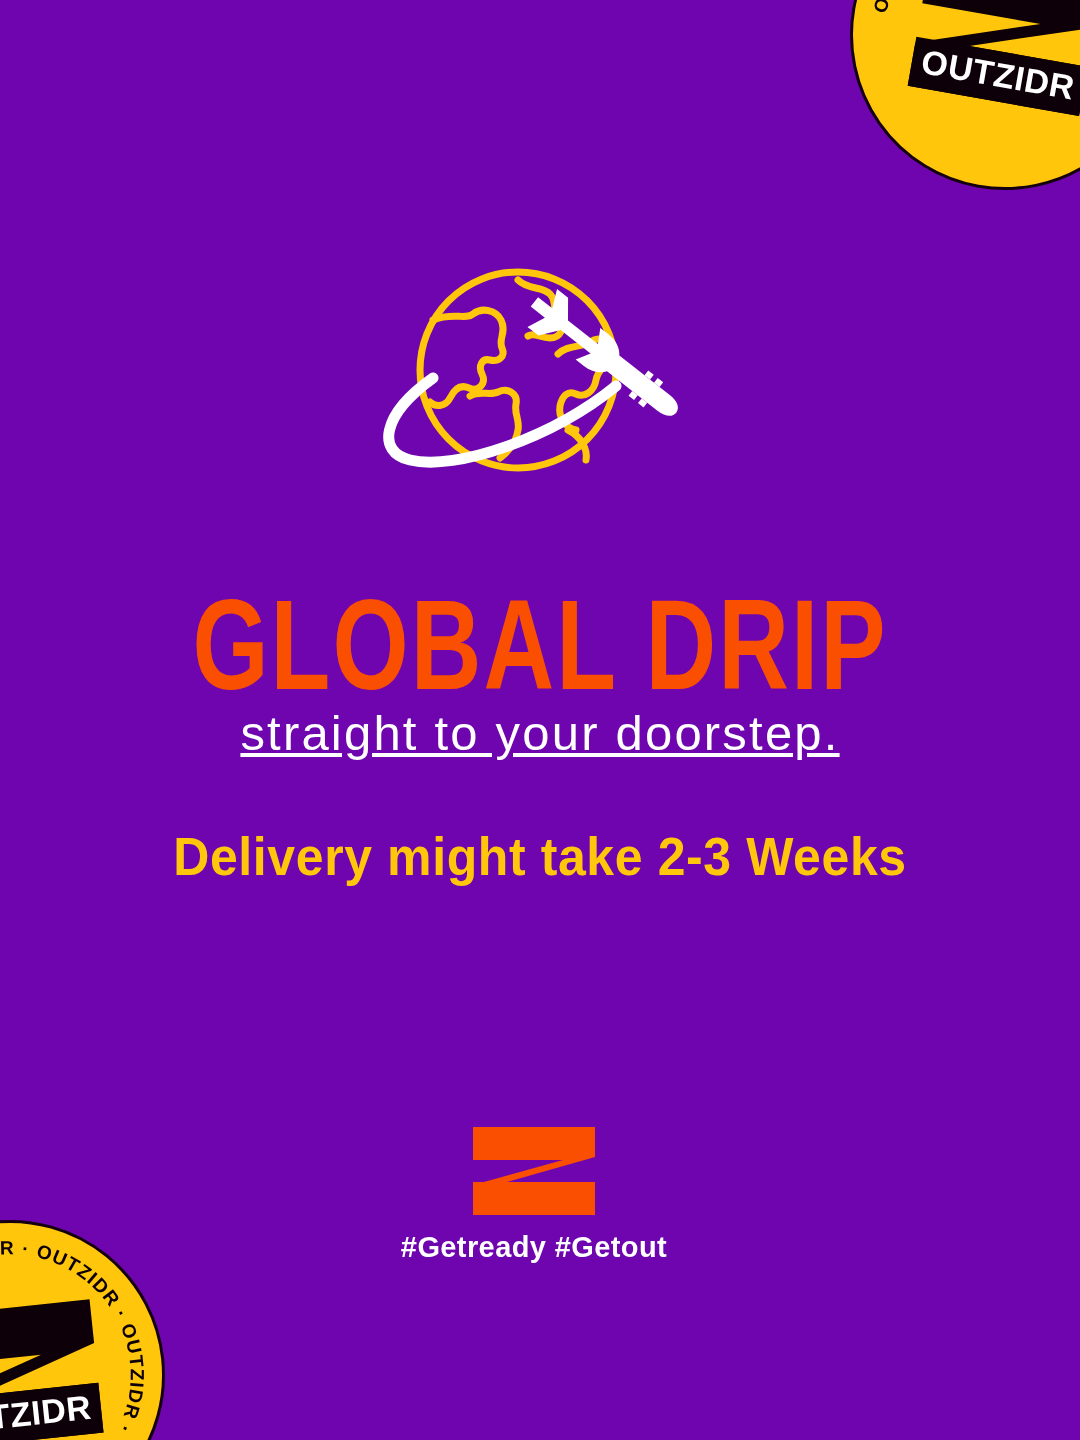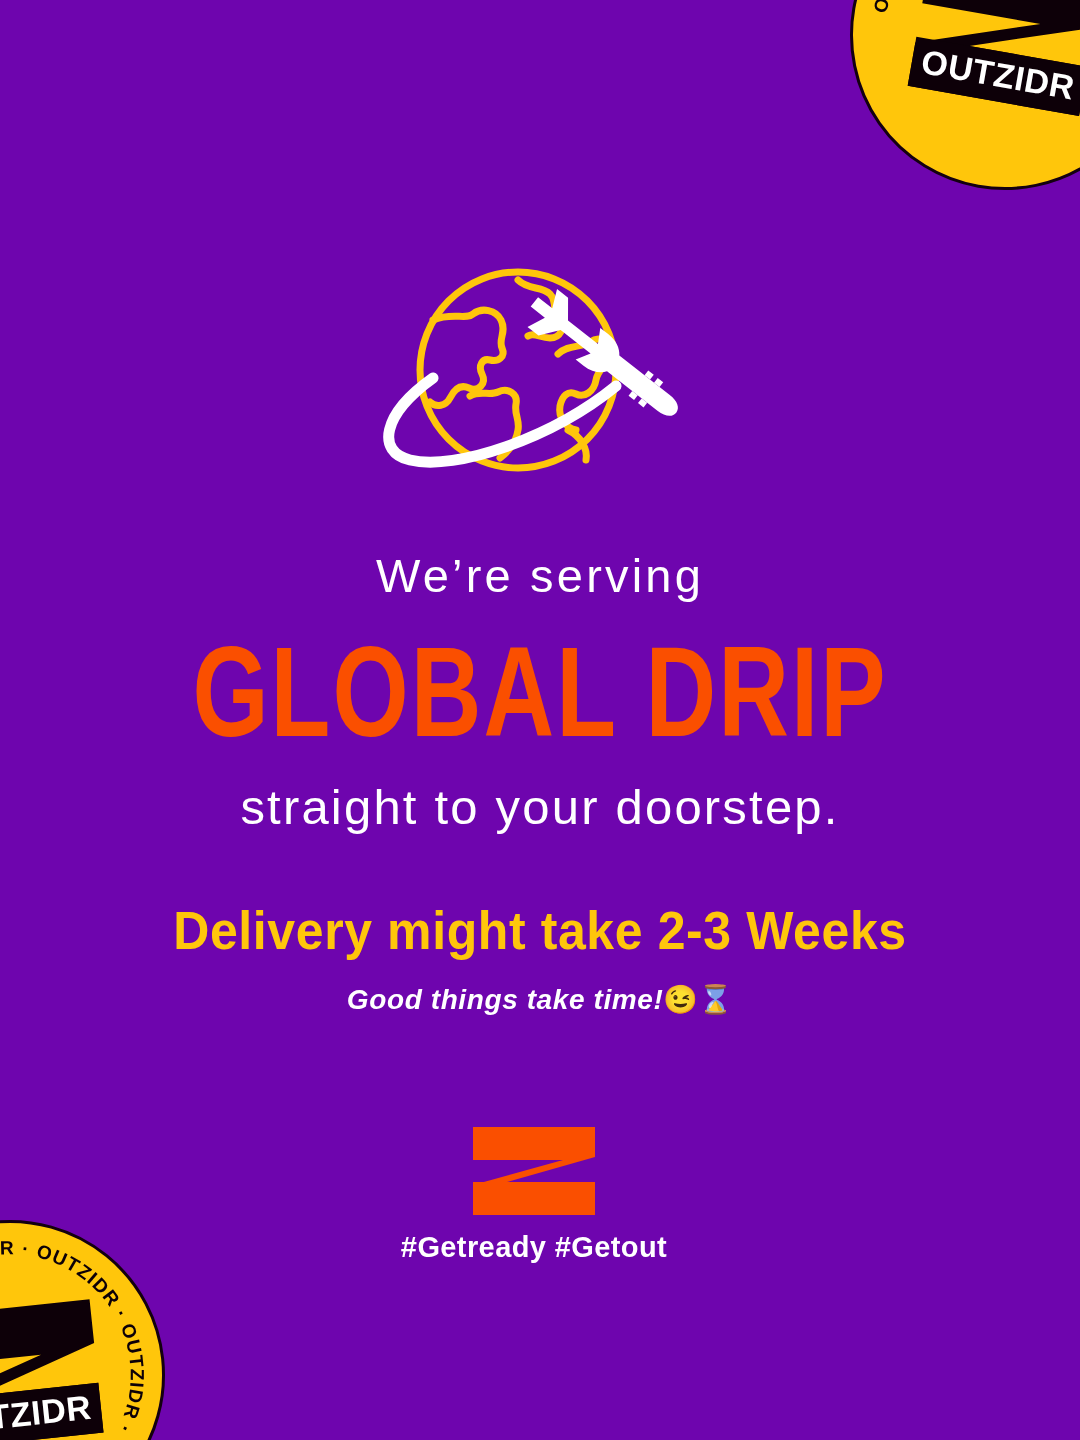--- a/index.html
+++ b/index.html
@@ -104,21 +104,22 @@
     transform: scaleY(1.34) scaleX(1.02);
     transform-origin: center top;
     white-space: nowrap;
   }
   .line-doorstep {
     color: #ffffff;
     font-size: 49px;
     font-weight: 400;
     letter-spacing: 2.2px;
     line-height: 1.0;
-    margin: 60px 0 0 0;
+    margin: 33px 0 0 0;
+    text-decoration: underline;
   }
   .line-delivery {
     color: #FFC60B;
     font-size: 50px;
     font-weight: bold;
     letter-spacing: 0.6px;
     line-height: 1.0;
     margin: 74px 0 0 0;
     transform: scaleY(1.08);
   }
@@ -207,27 +208,23 @@
                  L-78 4 L-60 4 L-68 -14 L-54 -14 L-40 4 L-2 4 L-10 -10 Z" fill="#FFFFFF"></path>
         <rect x="54" y="-6" width="7" height="6" fill="#FFFFFF"></rect>
         <rect x="66" y="-6" width="7" height="6" fill="#FFFFFF"></rect>
         <rect x="54" y="20" width="7" height="6" fill="#FFFFFF"></rect>
         <rect x="66" y="20" width="7" height="6" fill="#FFFFFF"></rect>
       </g>
     </svg>
   </div>
 
   <div class="copy">
-    <p class="line-serving">We’re serving</p>
     <p class="line-headline">GLOBAL DRIP</p>
     <p class="line-doorstep">straight to your doorstep.</p>
     <p class="line-delivery">Delivery might take 2-3 Weeks</p>
-    <p class="line-subnote">
-      <span>Good things take time!</span><span class="emoji">😉⌛</span>
-    </p>
   </div>
 
   <div class="footer">
     <svg class="logo-z" width="126" height="92" viewBox="0 0 126 92">
       <polygon points="2,2 124,2 124,32 36,57 124,57 124,90 2,90 2,60 92,35 2,35" fill="#FA4F00"></polygon>
       <rect x="2" y="57" width="122" height="33" fill="#FA4F00"></rect>
     </svg>
     <p class="hashtags">#Getready #Getout</p>
   </div>
 

